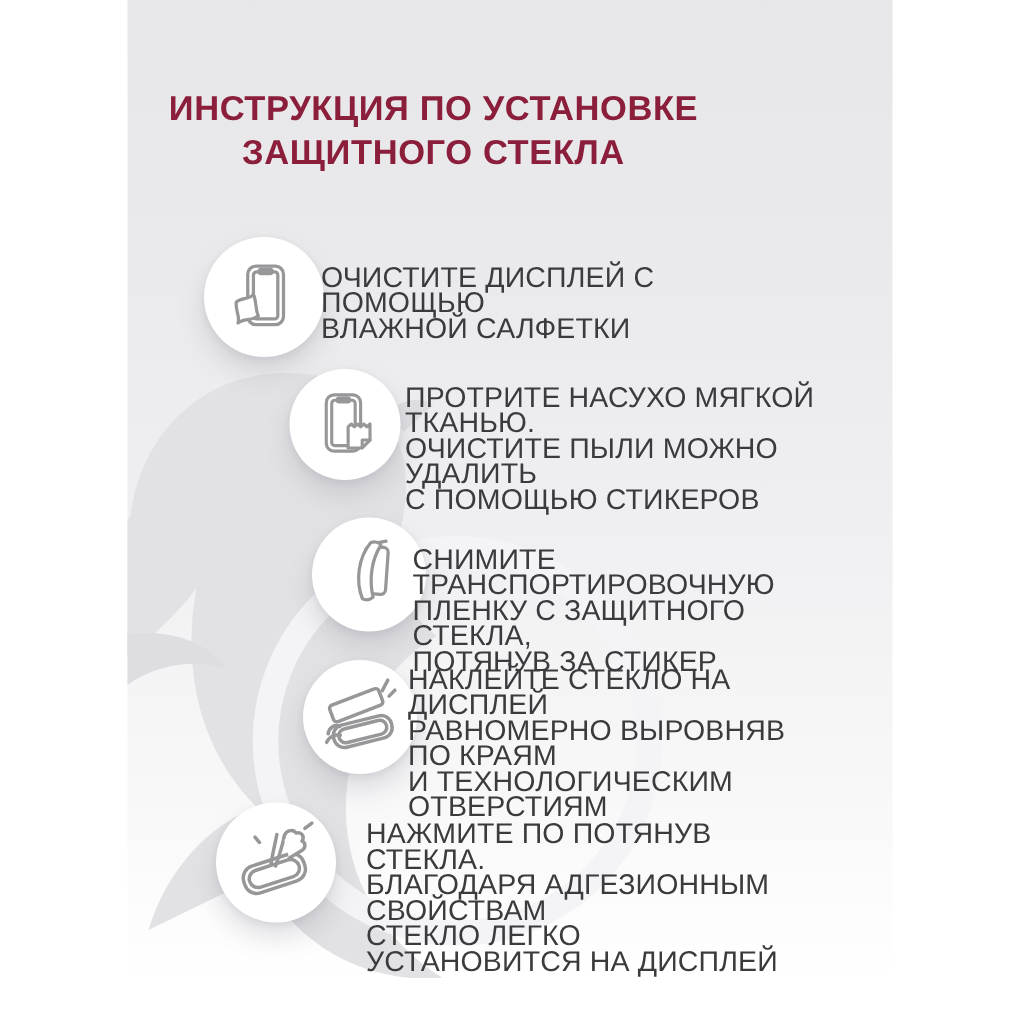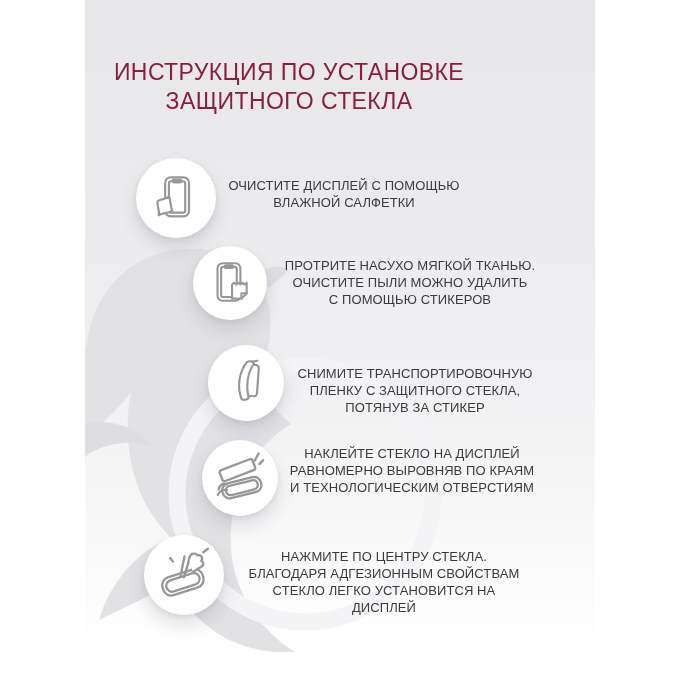--- a/index.html
+++ b/index.html
@@ -7,32 +7,32 @@
     position:relative;width:680px;height:680px;background:#ffffff;overflow:hidden;
     font-family:"Liberation Sans",sans-serif;
   }
   .band{
     position:absolute;left:85px;top:0;width:510px;height:680px;overflow:hidden;
     background:linear-gradient(180deg,#e7e7e9 0%,#eaeaec 25%,#efeff1 50%,#f8f8f9 78%,#ffffff 96%);
   }
   .watermark{position:absolute;left:-12px;top:232px;width:380px;height:420px;pointer-events:none;}
   .title{
     position:absolute;left:85px;top:58px;width:408px;text-align:center;
-    font-size:23px;line-height:29px;font-weight:normal;letter-spacing:.4px;
+    font-size:23px;line-height:29px;font-weight:bold;letter-spacing:.4px;
     color:#8b1e3a;white-space:pre-line;
   }
   .circle{
     position:absolute;background:#ffffff;border-radius:50%;
     box-shadow:0 10px 18px rgba(110,110,125,.20),0 2px 5px rgba(110,110,125,.12);
     display:flex;align-items:center;justify-content:center;
   }
   .circle svg{display:block;}
   .step-text{
-    position:absolute;text-align:center;white-space:pre-line;
-    font-size:13px;line-height:17px;color:#3b3b3d;letter-spacing:.1px;
+    position:absolute;text-align:left;white-space:pre-line;
+    font-size:19px;line-height:17px;color:#3b3b3d;letter-spacing:.1px;
   }
   
   .c1{left:136px;top:158px;width:80px;height:80px;}
   .c2{left:193px;top:246px;width:74px;height:74px;}
   .c3{left:208px;top:345px;width:76px;height:76px;}
   .c4{left:202px;top:440px;width:76px;height:76px;}
   .c5{left:144px;top:535px;width:80px;height:80px;}
   .t1{left:214px;top:177px;width:260px;}
   .t2{left:270px;top:257px;width:280px;}
   .t3{left:275px;top:365px;width:280px;}
@@ -126,17 +126,17 @@
         <rect class="ic" x="5" y="22" width="36" height="16" rx="7"></rect>
         <rect class="ic" x="8.2" y="25" width="29.6" height="10" rx="5"></rect>
       </g>
       <path class="ic" d="M24.5 8 C23.5 13 22 19 21 25.5"></path>
       <path class="ic" d="M28.5 10 C27.5 15 25.5 21 23.8 26"></path>
       <path class="icf" d="M28.5 10 C29 5.8 33.5 4.4 35.5 7.2 C38.6 6.2 40.6 9.2 38.8 11.8 C40.8 12.4 41.2 15.2 39.2 16.8 L31.5 21.5"></path>
       <path class="ic" d="M40.5 4.5 L44.5 1.5"></path>
       <path class="ic" d="M14.5 12.5 L12 9.5"></path>
     </svg>
   </div>
-  <div class="step-text t5">НАЖМИТЕ ПО ЦЕНТРУ СТЕКЛА.
+  <div class="step-text t5">НАЖМИТЕ ПО ПОТЯНУВ СТЕКЛА.
 БЛАГОДАРЯ АДГЕЗИОННЫМ СВОЙСТВАМ
 СТЕКЛО ЛЕГКО УСТАНОВИТСЯ НА ДИСПЛЕЙ</div>
 
 </div>
 
 </body></html>

